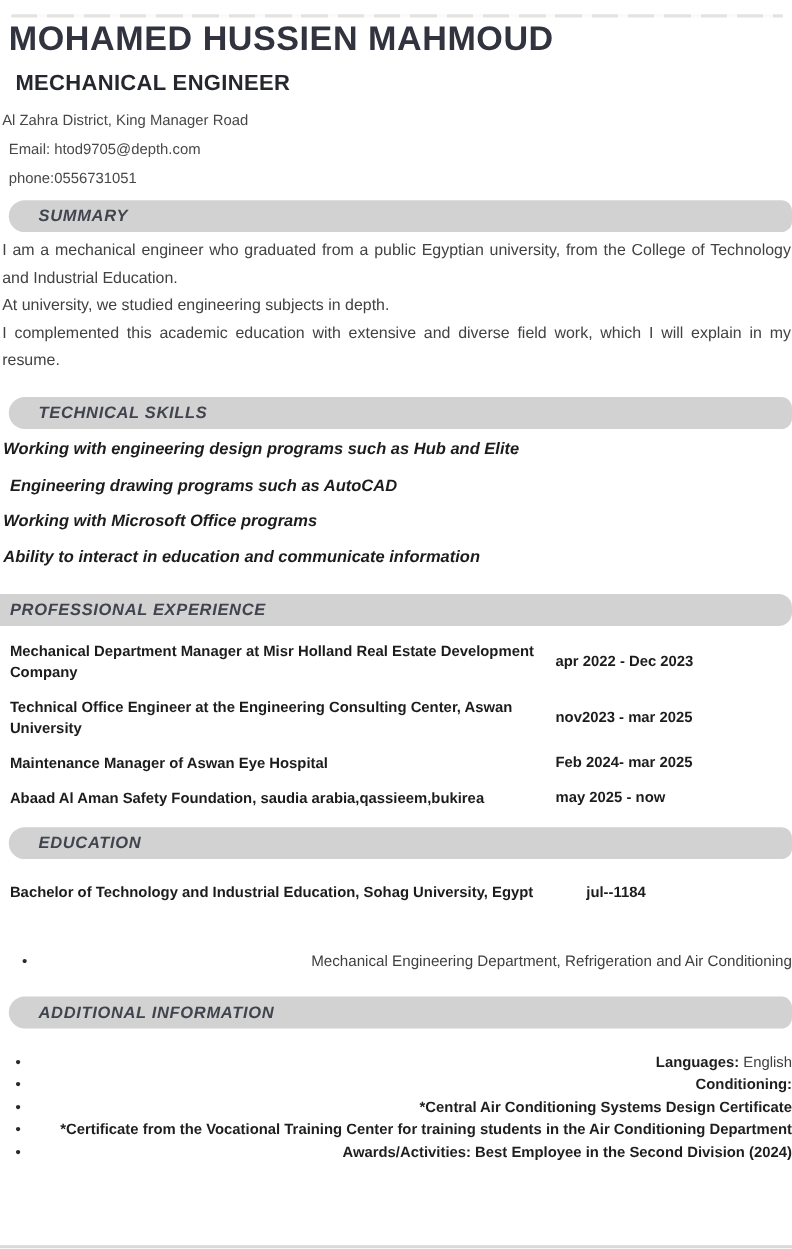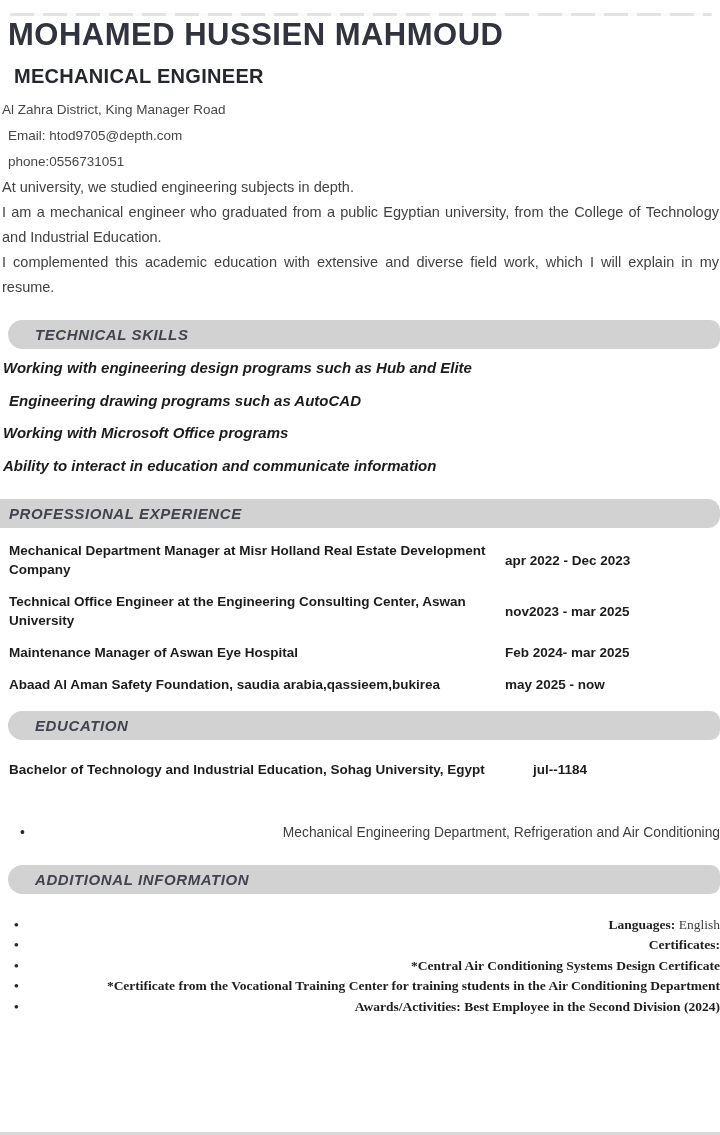--- a/index.html
+++ b/index.html
@@ -142,21 +142,21 @@
   }
 
   .edu-list { margin-top: 42px !important; padding-left: 20px !important; }
   .edu-list li {
     padding-left: 15px;
     font-size: 13.8px;
     line-height: 19px;
     color: #3f3f3f;
   }
 
-  .add-list { margin-top: 21px !important; padding-left: 14px !important; font-family: Liberation Serif, serif; }
+  .add-list { margin-top: 21px !important; padding-left: 14px !important; }
   .add-list li {
     padding-left: 19px;
     font-size: 13.5px;
     line-height: 20.5px;
     font-weight: bold;
     color: #1e1e1e;
   }
   .add-list .item-text { font-weight: normal; color: #3f3f3f; }
 </style>
 </head>
@@ -164,23 +164,26 @@
 
 <div class="page">
   <div class="scan-artifact"></div>
 
   <h1 class="name">MOHAMED HUSSIEN MAHMOUD</h1>
   <h2 class="job-title">MECHANICAL ENGINEER</h2>
   <div class="contact address">Al Zahra District, King Manager Road</div>
   <div class="contact email">Email: htod9705@depth.com</div>
   <div class="contact phone">phone:0556731051</div>
 
+  <div class="bar bar-left bar-summary">
+    <span>SUMMARY</span>
+  </div>
   <div class="summary-text">
+    <p>I am a mechanical engineer who graduated from a public Egyptian university, from the College of Technology and Industrial Education.</p>
     <p>At university, we studied engineering subjects in depth.</p>
-    <p>I am a mechanical engineer who graduated from a public Egyptian university, from the College of Technology and Industrial Education.</p>
     <p>I complemented this academic education with extensive and diverse field work, which I will explain in my resume.</p>
   </div>
 
   <div class="bar bar-left bar-tech">
     <span>TECHNICAL SKILLS</span>
   </div>
   <div class="skills">
     <div class="skill">Working with engineering design programs such as Hub and Elite</div>
     <div class="skill">Engineering drawing programs such as AutoCAD</div>
     <div class="skill">Working with Microsoft Office programs</div>
@@ -218,18 +221,18 @@
   </div>
   <ul class="dot-list edu-list">
     <li>Mechanical Engineering Department, Refrigeration and Air Conditioning</li>
   </ul>
 
   <div class="bar bar-left bar-additional">
     <span>ADDITIONAL INFORMATION</span>
   </div>
   <ul class="dot-list add-list">
     <li><span class="item-label">Languages:</span><span class="item-text"> English</span></li>
-    <li><span class="item-label">Certificates:</span><span class="item-text"></span></li>
+    <li><span class="item-label">Conditioning:</span><span class="item-text"></span></li>
     <li><span class="item-label">*Central Air Conditioning Systems Design Certificate</span><span class="item-text"></span></li>
     <li><span class="item-label">*Certificate from the Vocational Training Center for training students in the Air Conditioning Department</span><span class="item-text"></span></li>
     <li><span class="item-label">Awards/Activities: Best Employee in the Second Division (2024)</span><span class="item-text"></span></li>
   </ul>
 </div>
 
 </body></html>

